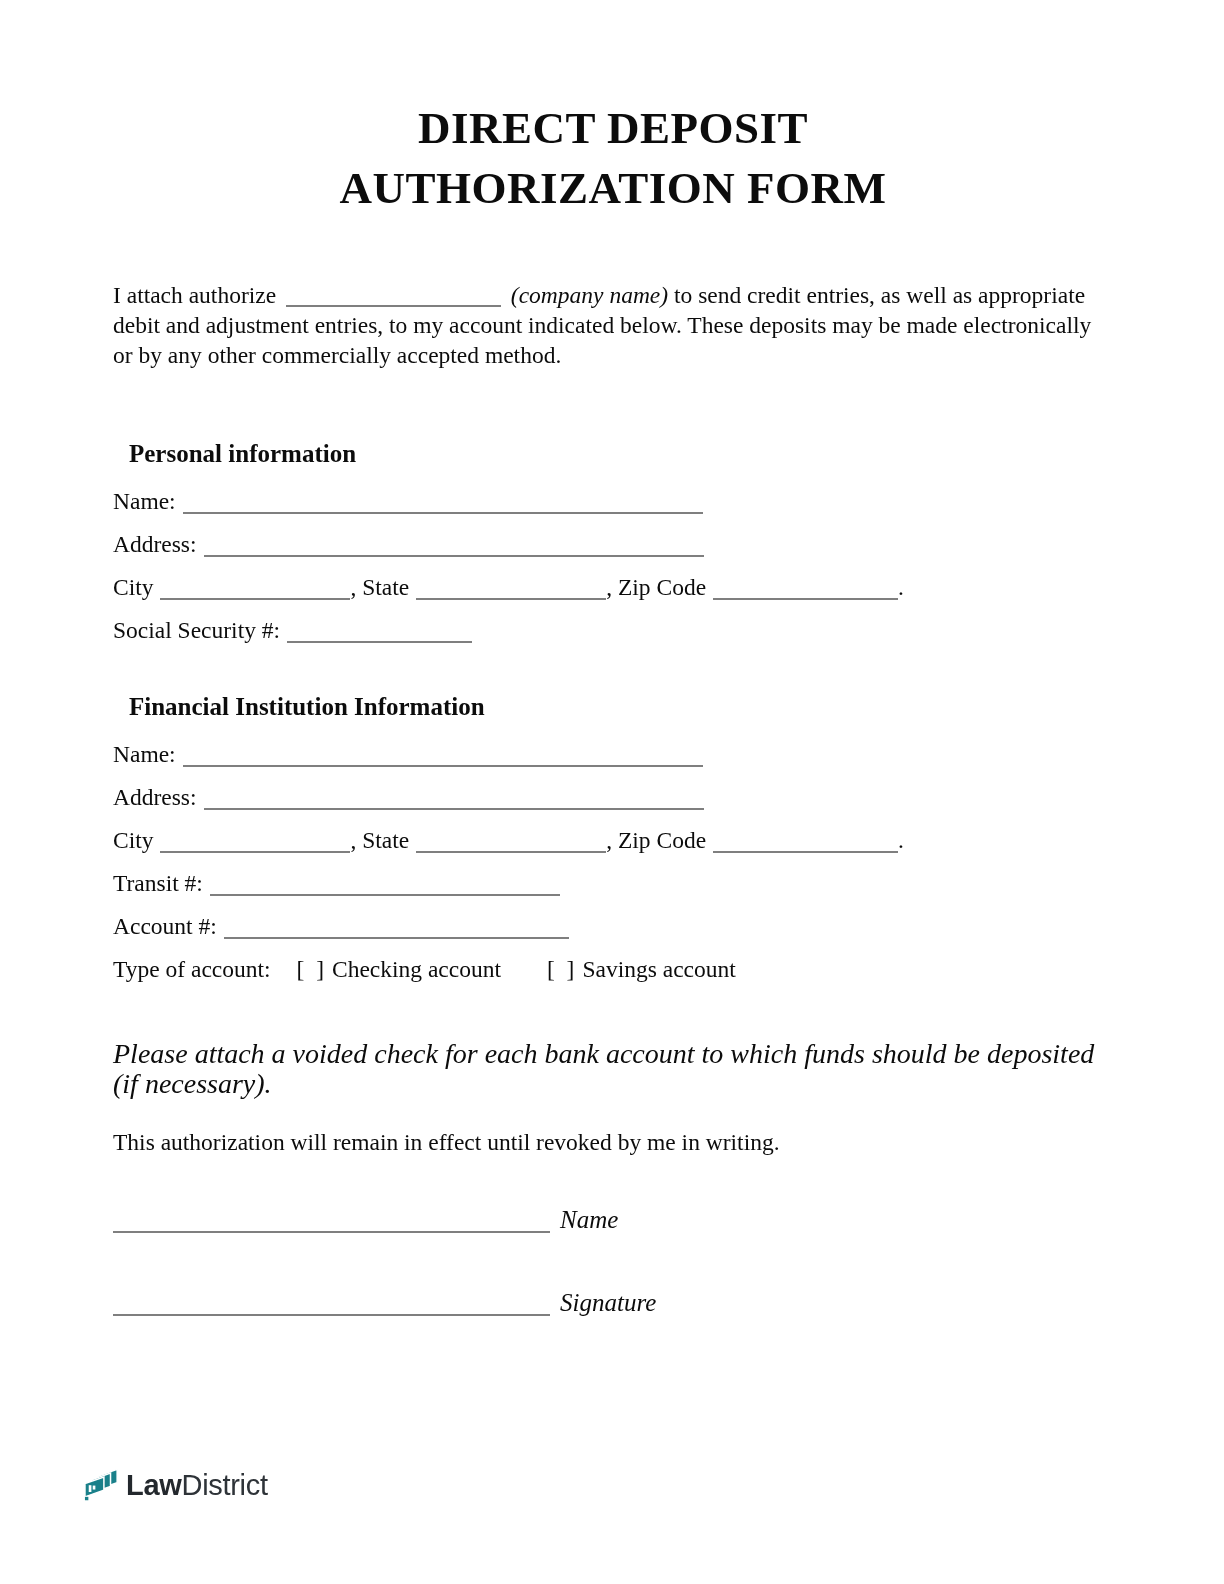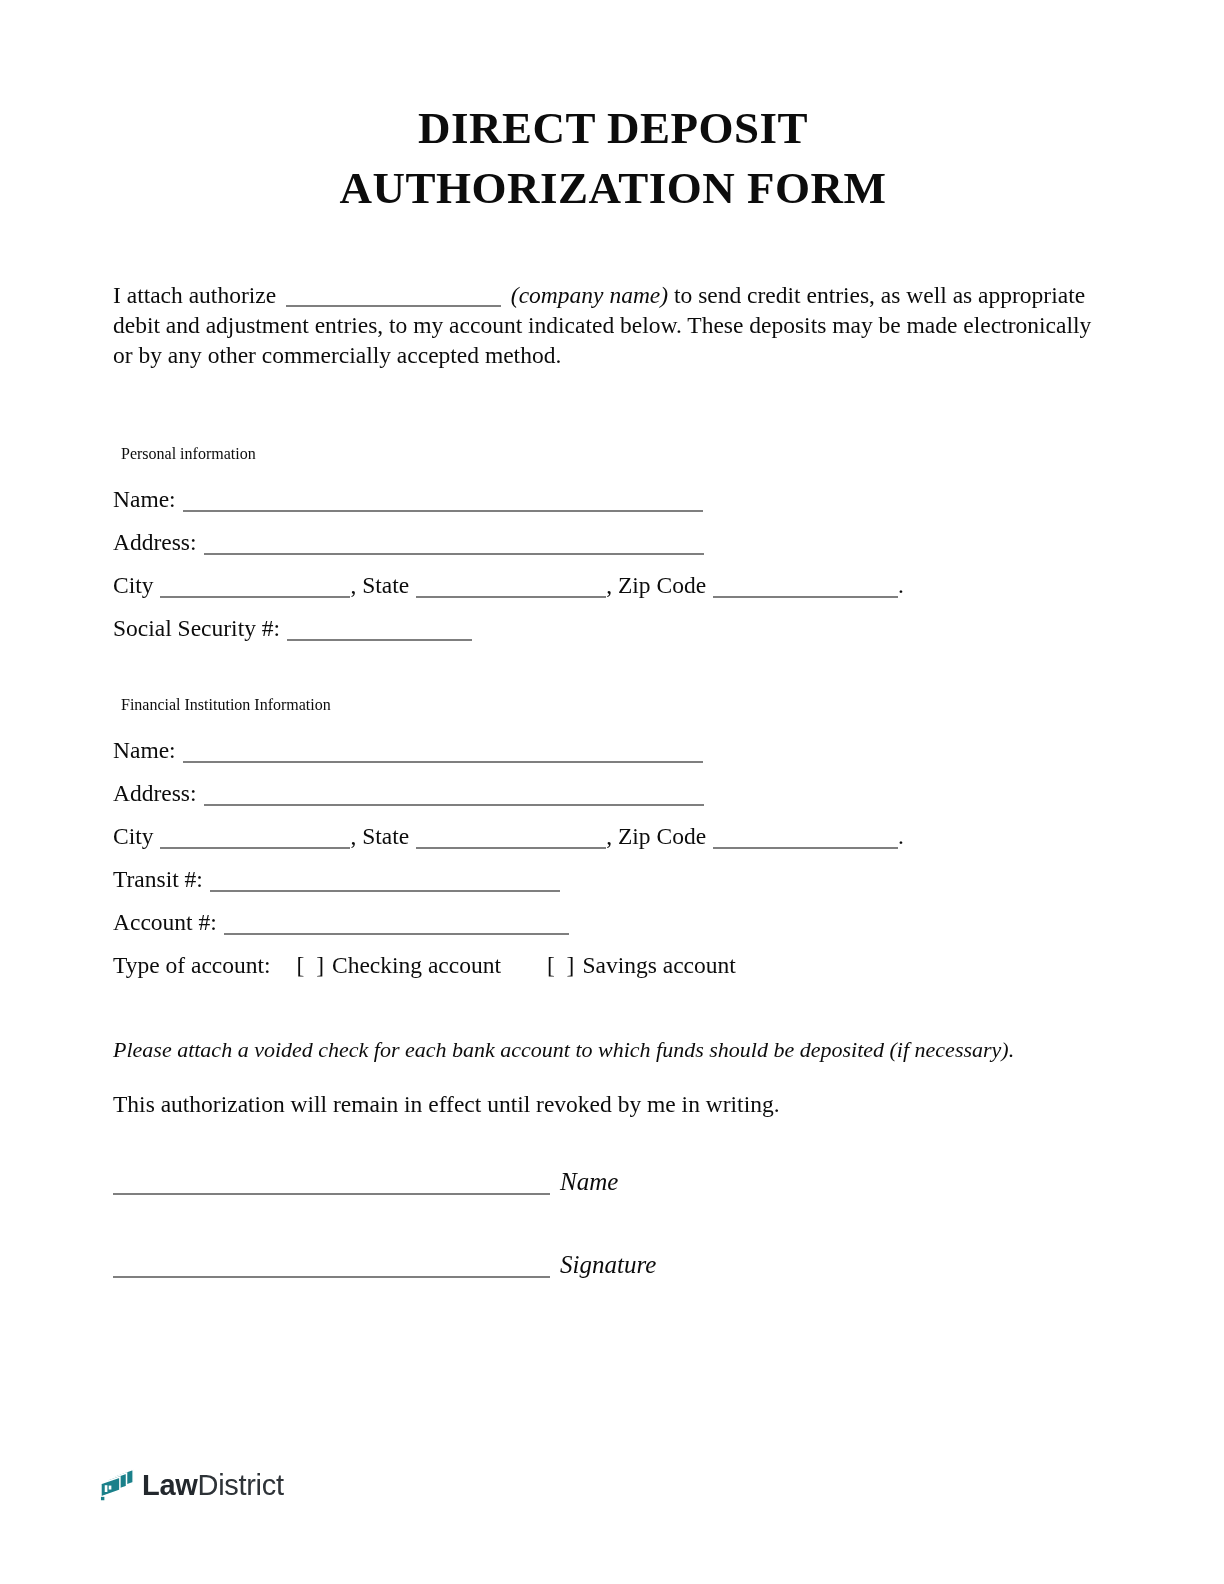--- a/index.html
+++ b/index.html
@@ -42,24 +42,24 @@
   .inline-blank {
     display: inline-block;
     width: 215px;
     height: 20px;
     border-bottom: 2px solid #7f7f7f;
     vertical-align: -4px;
     margin: 0 4px;
   }
   
   .section-heading {
-    font-size: 16px;
+    font-size: 25px;
     line-height: 32px;
-    font-weight: normal;
-    margin: 8px;
+    font-weight: bold;
+    margin: 16px;
   }
   .heading-personal { margin-top: 68px; }
   .heading-financial { margin-top: 46px; }
   
   .row {
     font-size: 23.5px;
     line-height: 30px;
     margin-top: 13px;
     white-space: nowrap;
   }
@@ -83,21 +83,21 @@
   .cb-group { margin-left: 26px; }
   .cb-group.savings { margin-left: 46px; }
   .cb {
     white-space: pre;
     display: inline-block;
   }
   .cb-label { margin-left: 8px; }
   
   .note-italic {
     margin-top: 55px;
-    font-size: 22px;
+    font-size: 28px;
     line-height: 30px;
     font-style: italic;
   }
   .note-plain {
     font-size: 23.5px;
     line-height: 30px;
   }
   
   .sig-row {
     font-size: 25px;
@@ -107,21 +107,21 @@
   .sig-row.first { margin-top: 48px; }
   .sig-row + .sig-row { margin-top: 53px; }
   .sig-row .blank { margin-left: 0; }
   .sig-label {
     font-style: italic;
     margin-left: 10px;
   }
   
   .brand {
     position: absolute;
-    left: 100px;
+    left: 84px;
     top: 1468px;
     display: flex;
     align-items: center;
     font-family: "Liberation Sans", sans-serif;
   }
   .brand svg { display: block; margin-right: 6px; }
   .brand-text {
     font-size: 29px;
     letter-spacing: -0.3px;
     color: #23282d;

